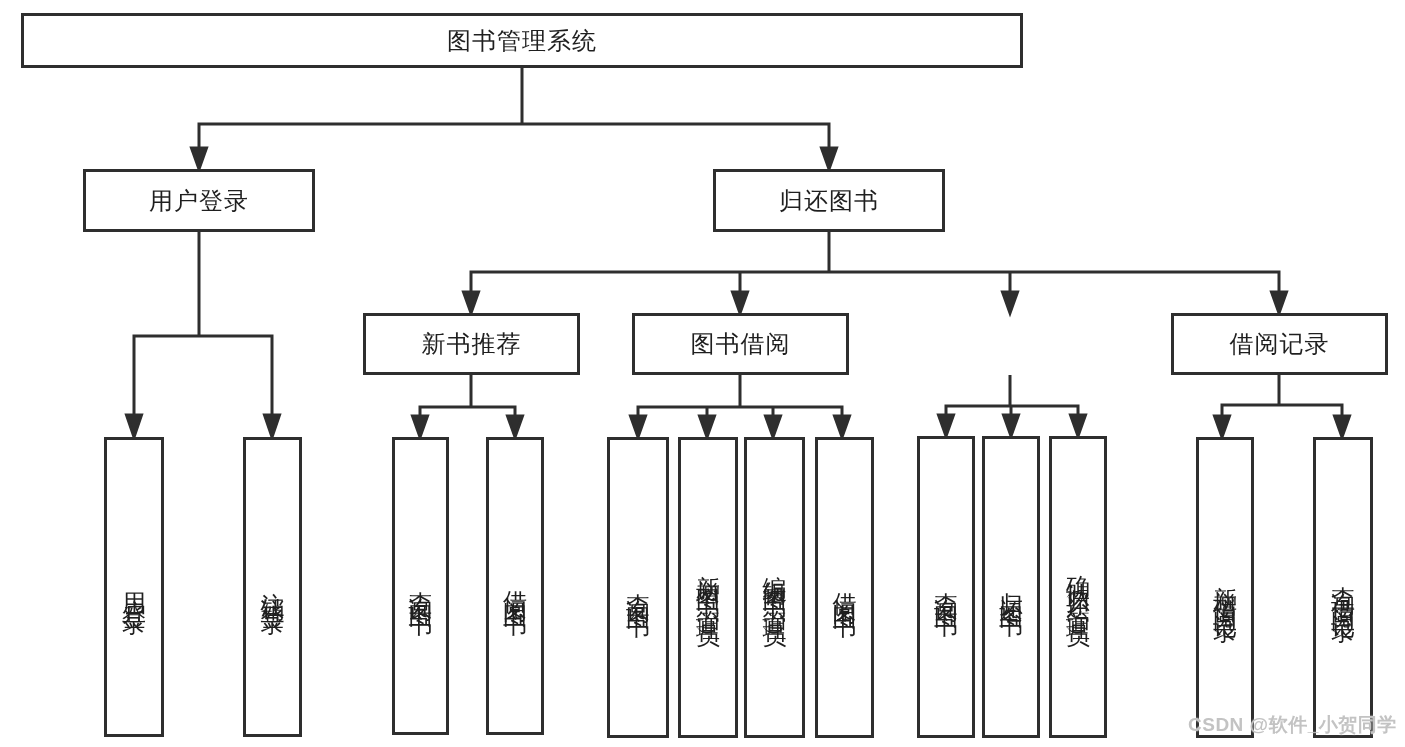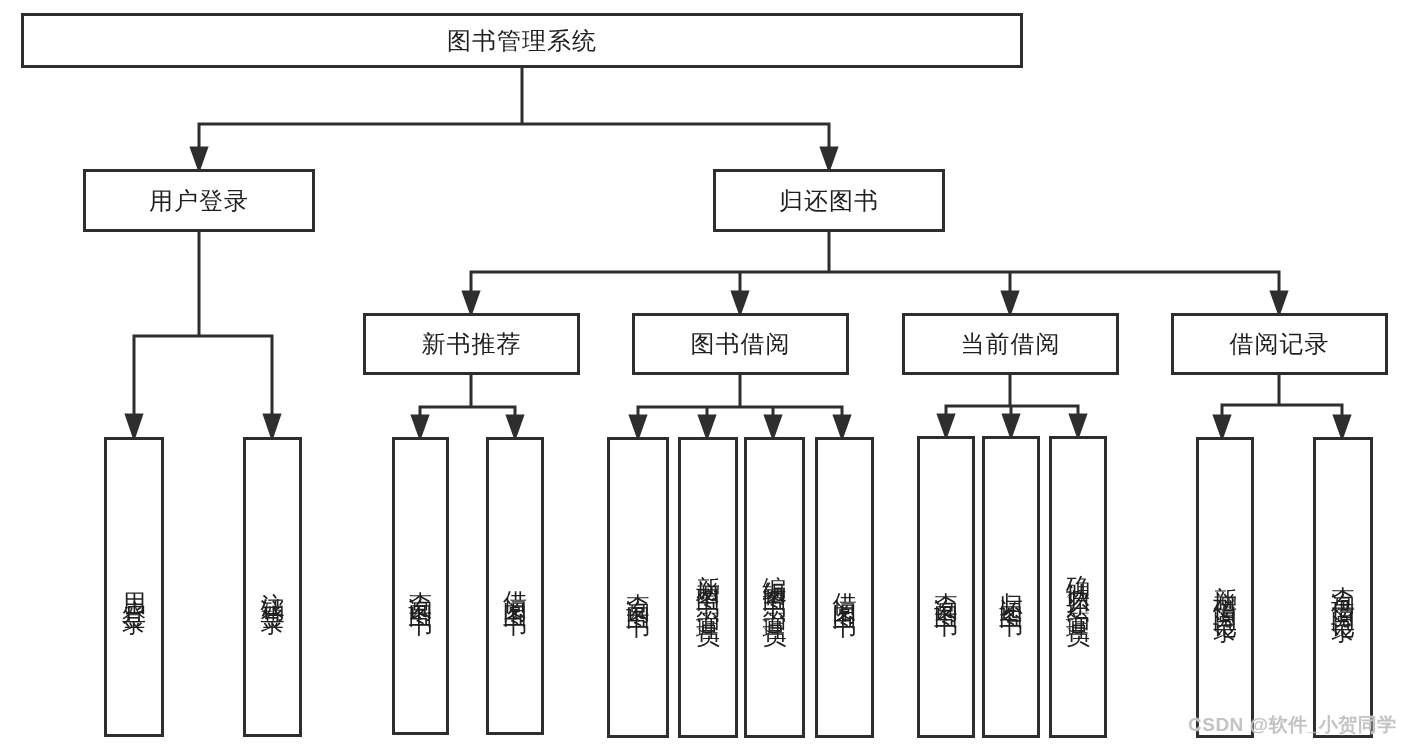--- a/index.html
+++ b/index.html
@@ -123,23 +123,20 @@
   <div class="node h" id="n-book-mgmt">
     <span>归还图书</span>
   </div>
 
   <div class="node h" id="n-new-book-rec">
     <span>新书推荐</span>
   </div>
   <div class="node h" id="n-book-borrow">
     <span>图书借阅</span>
   </div>
-  <div class="node h" id="n-current-borrow">
-    <span>当前借阅</span>
-  </div>
   <div class="node h" id="n-borrow-records">
     <span>借阅记录</span>
   </div>
 
   <div class="node v" id="n-leaf-user-login">
     <span>用户登录</span>
   </div>
   <div class="node v" id="n-leaf-logout">
     <span>注销登录</span>
   </div>

